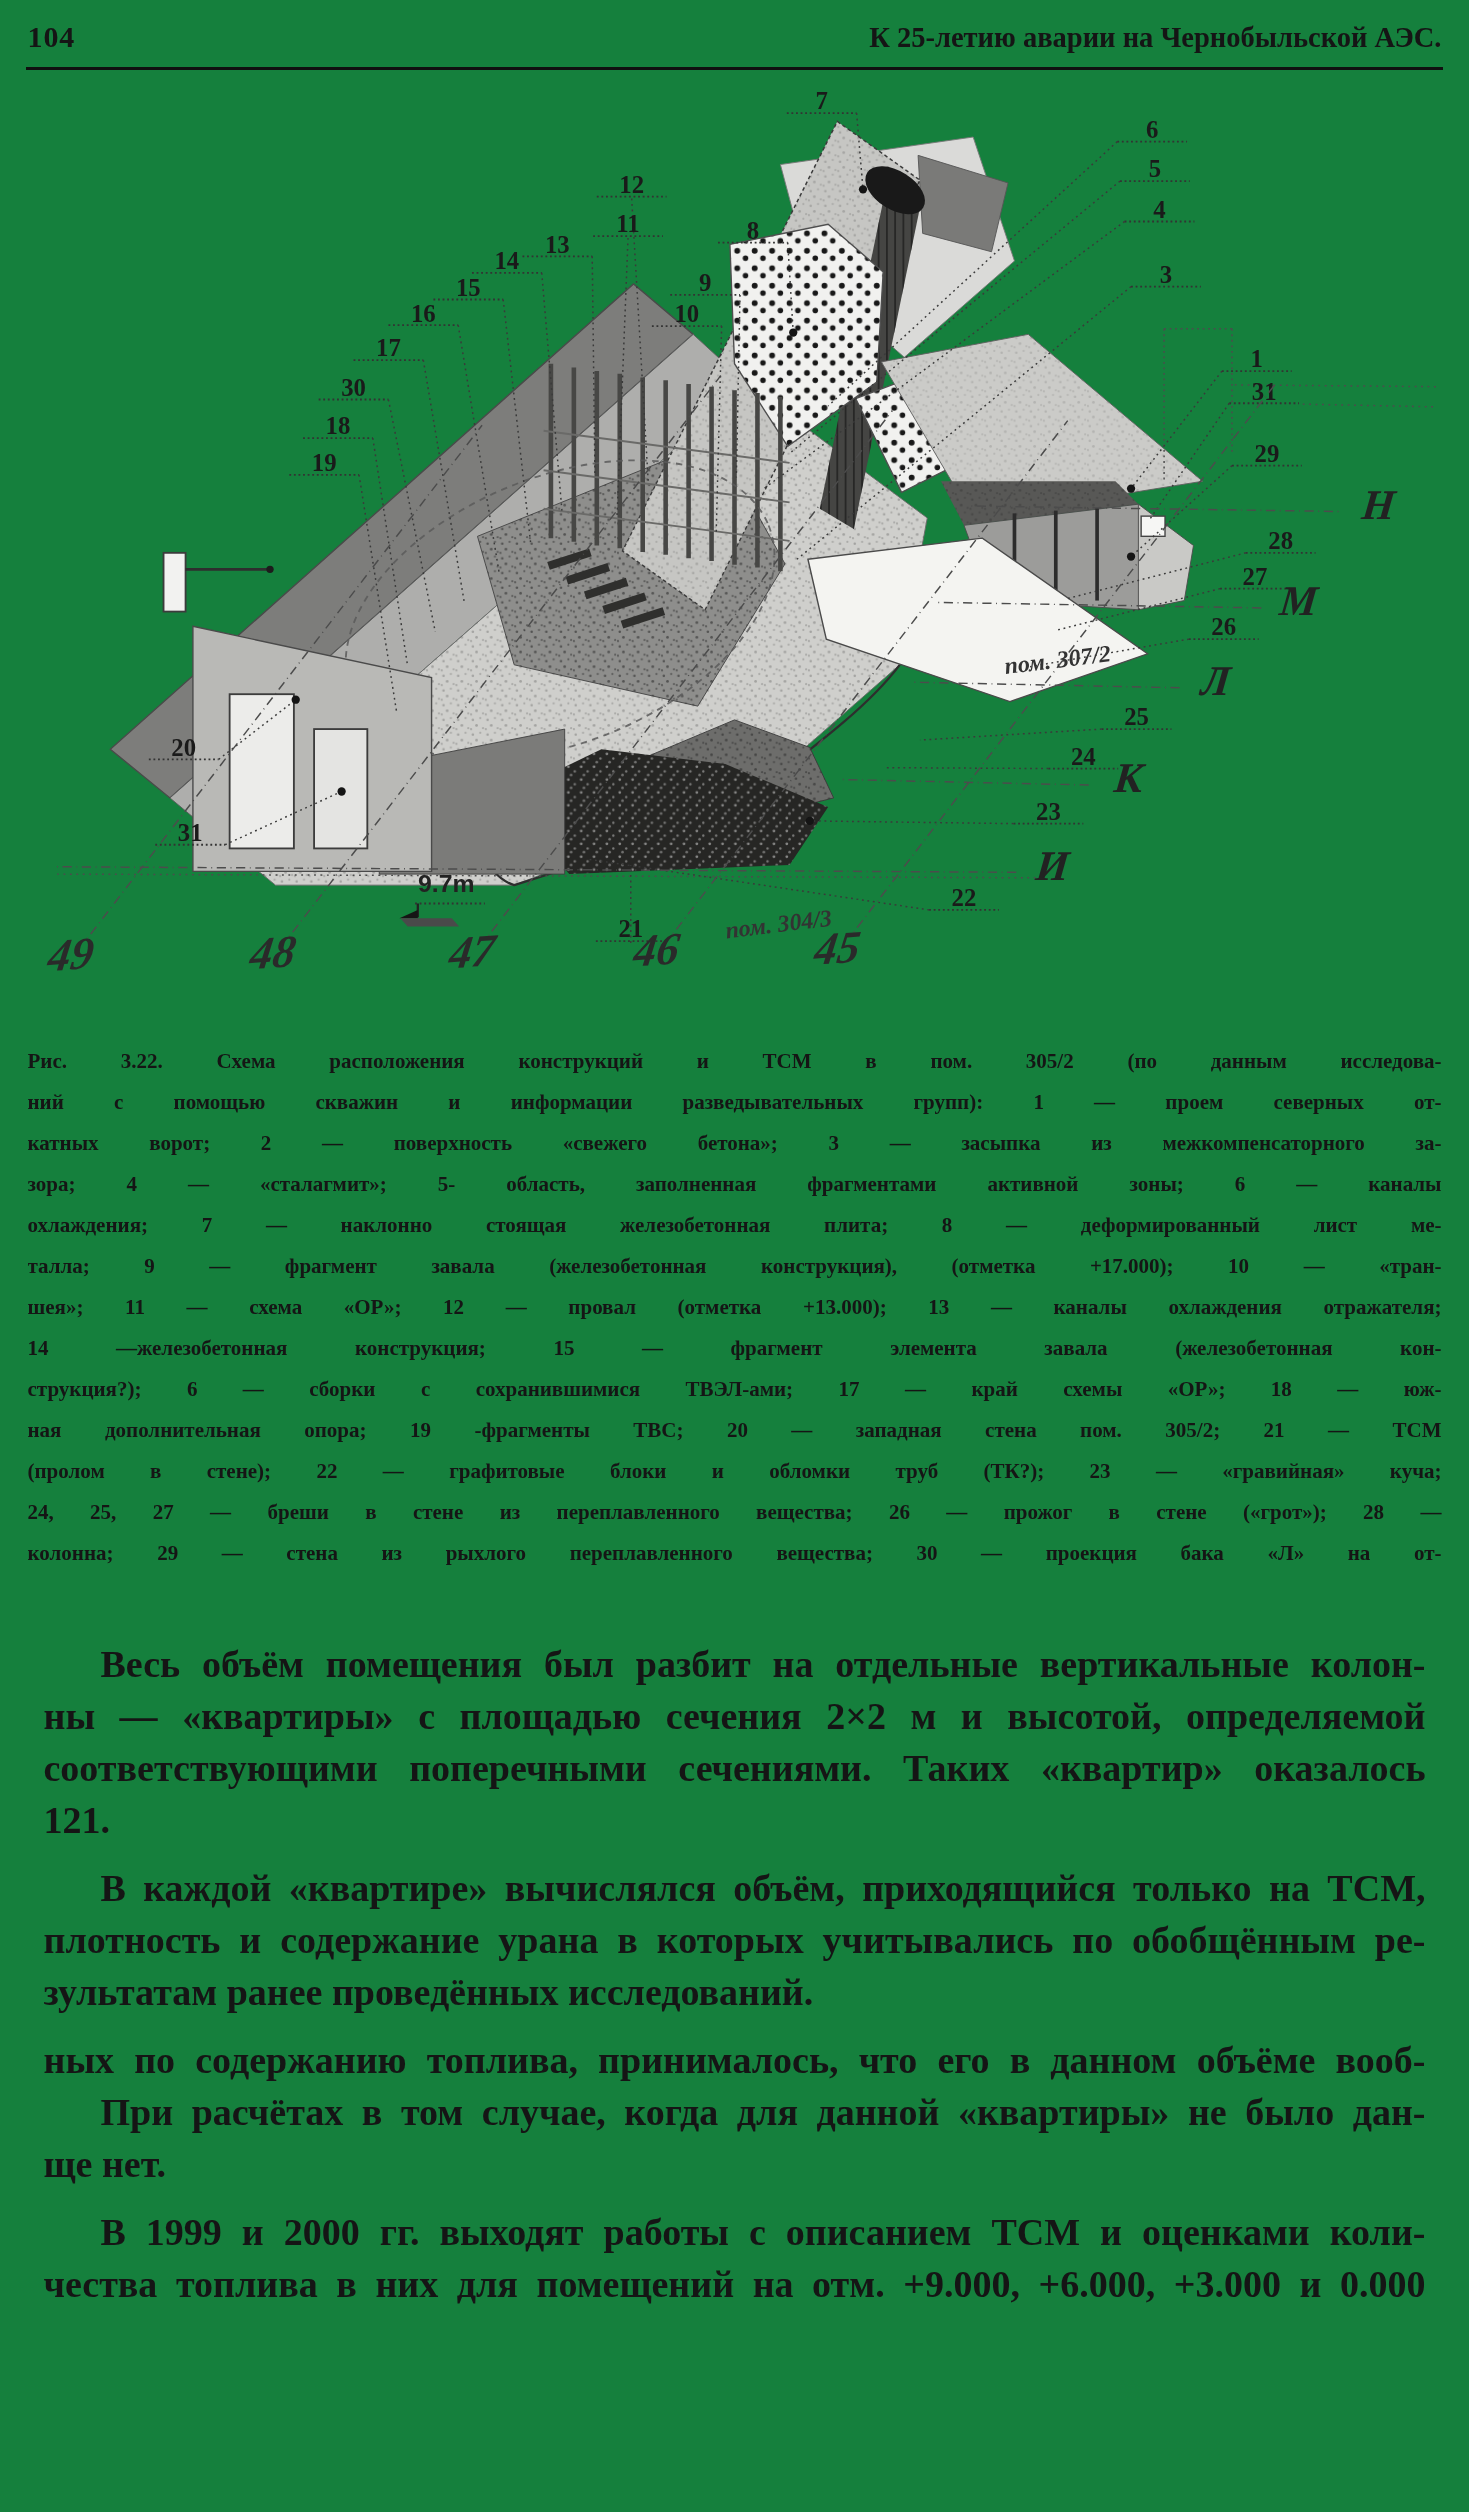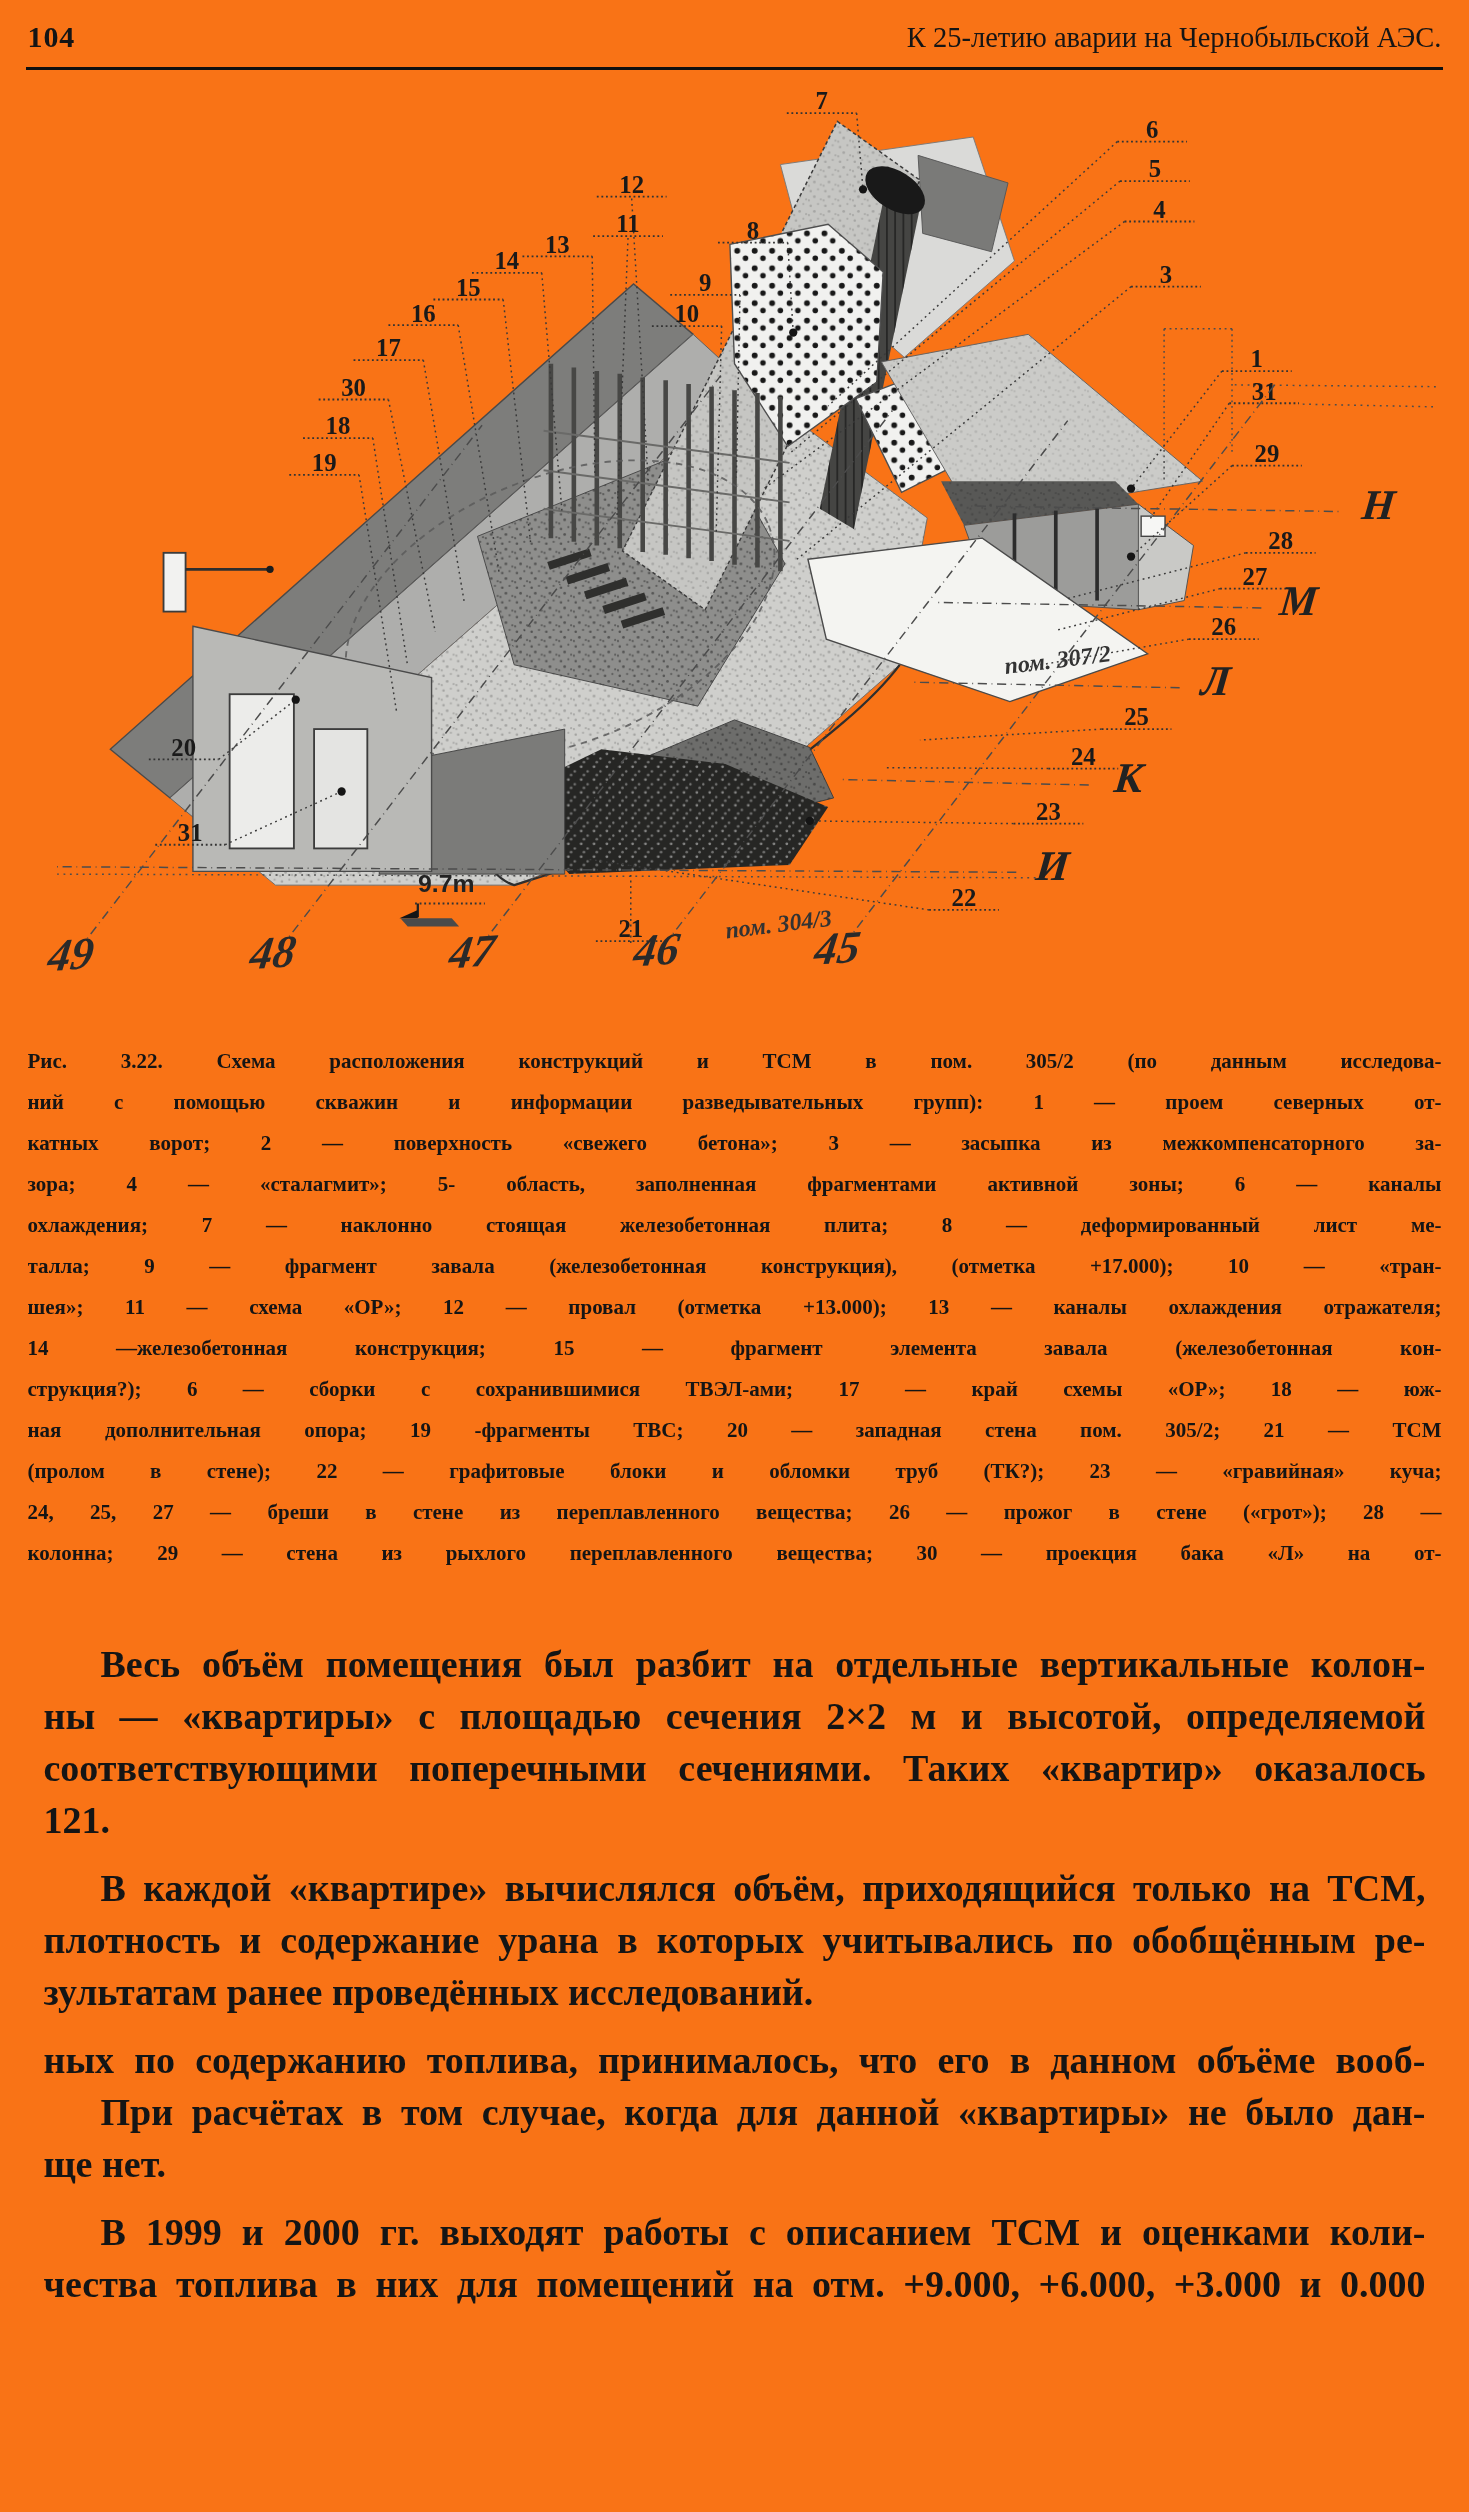--- a/index.html
+++ b/index.html
@@ -1,32 +1,32 @@
 <!DOCTYPE html>
 <html style="font-size:14.7px"><head>
 <meta charset="utf-8">
 <style>
   html,body{margin:0;padding:0;}
   body{background:#e8e8e8;}
   .page{
     position:relative;
     width:1469px;height:2512px;
     margin:0 auto;
-    background:#f97316;
+    background:#15803d;
     color:#151515;
     font-family:"Liberation Serif","DejaVu Serif",serif;
     overflow:hidden;
   }
   
   .hdr{
     display:flex;justify-content:space-between;align-items:baseline;
     margin:20px 27.5px 0 27.5px;
   }
   .hdr .pageno{font-size:30px;font-weight:700;letter-spacing:0.9px;}
-  .hdr .runtitle{font-size:28.5px;font-weight:400;}
+  .hdr .runtitle{font-size:28.5px;font-weight:700;}
   .hdr-rule{
     margin:13px 26px 0 26px;height:0;
     border-top:3.7px solid #101010;
   }
   
   .figwrap{position:relative;width:1469px;height:962px;}
   .figwrap svg{position:absolute;left:0;top:0;}
   .callout-num{font:700 27px "Liberation Serif","DejaVu Serif",serif;fill:#1a1a1a;}
   .axis-letter{font:italic 700 46px "Liberation Serif","DejaVu Serif",serif;fill:#222;}
   .axis-num{font:italic 700 49px "Liberation Serif","DejaVu Serif",serif;fill:#2a2a2a;}

